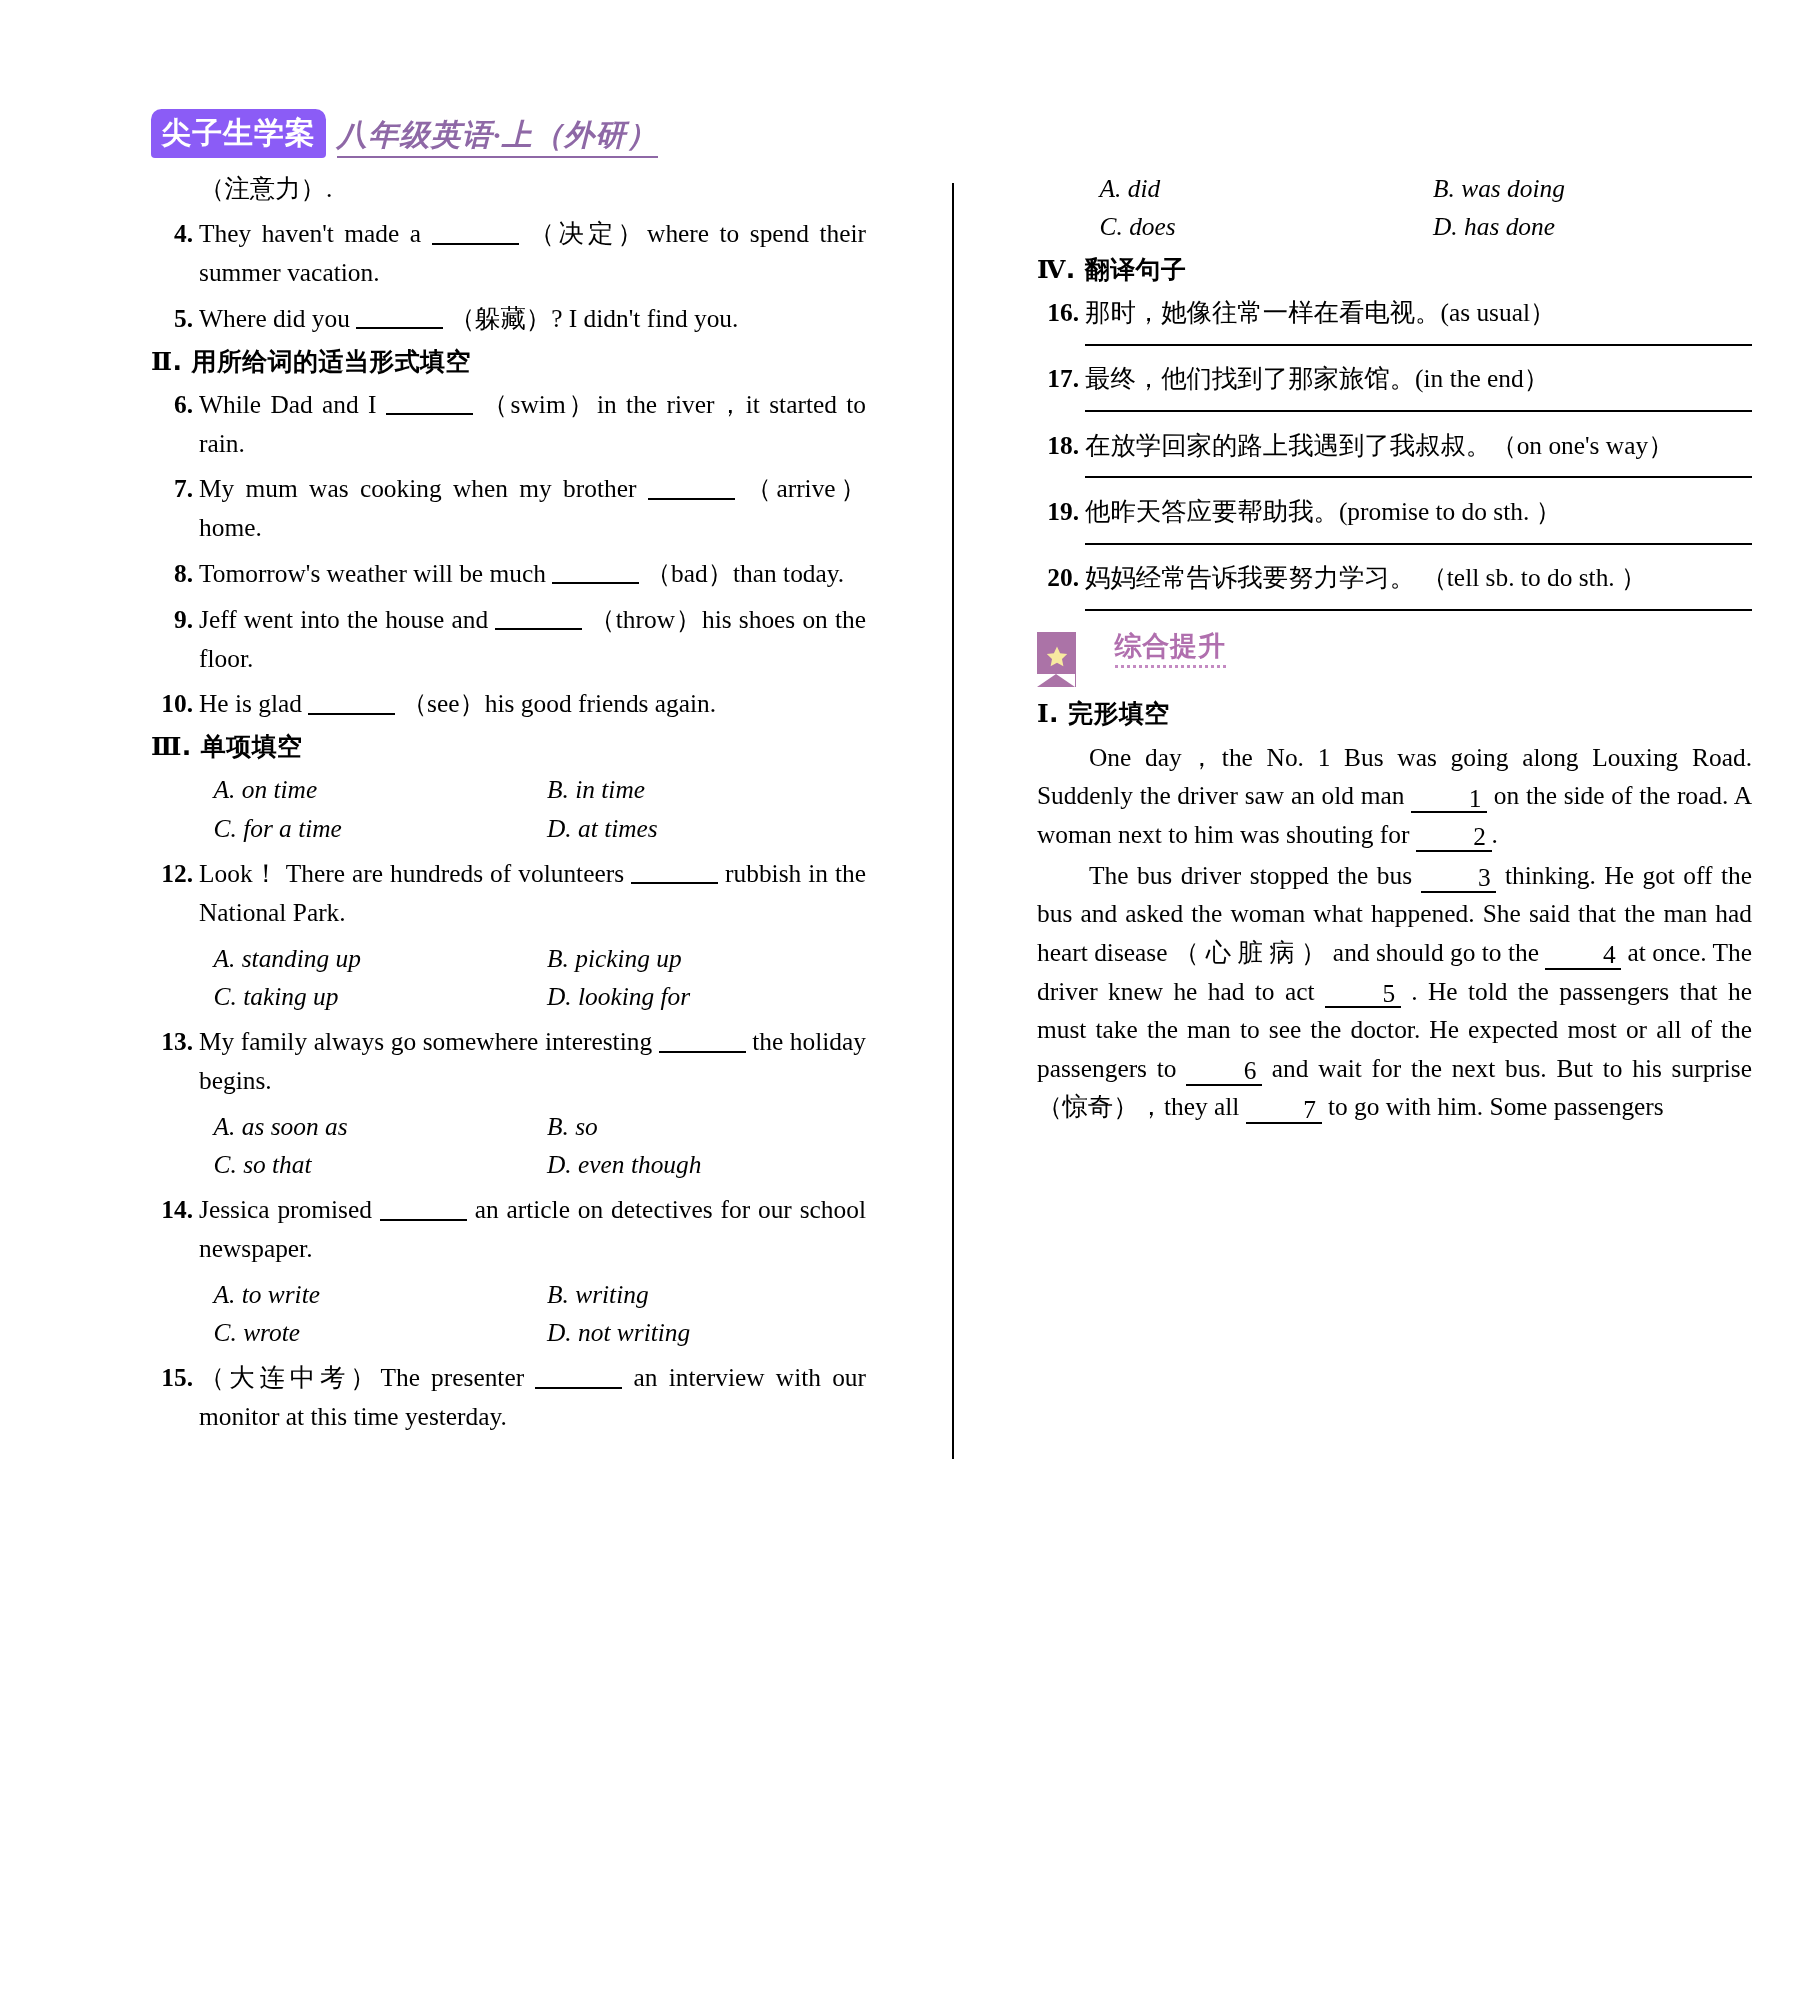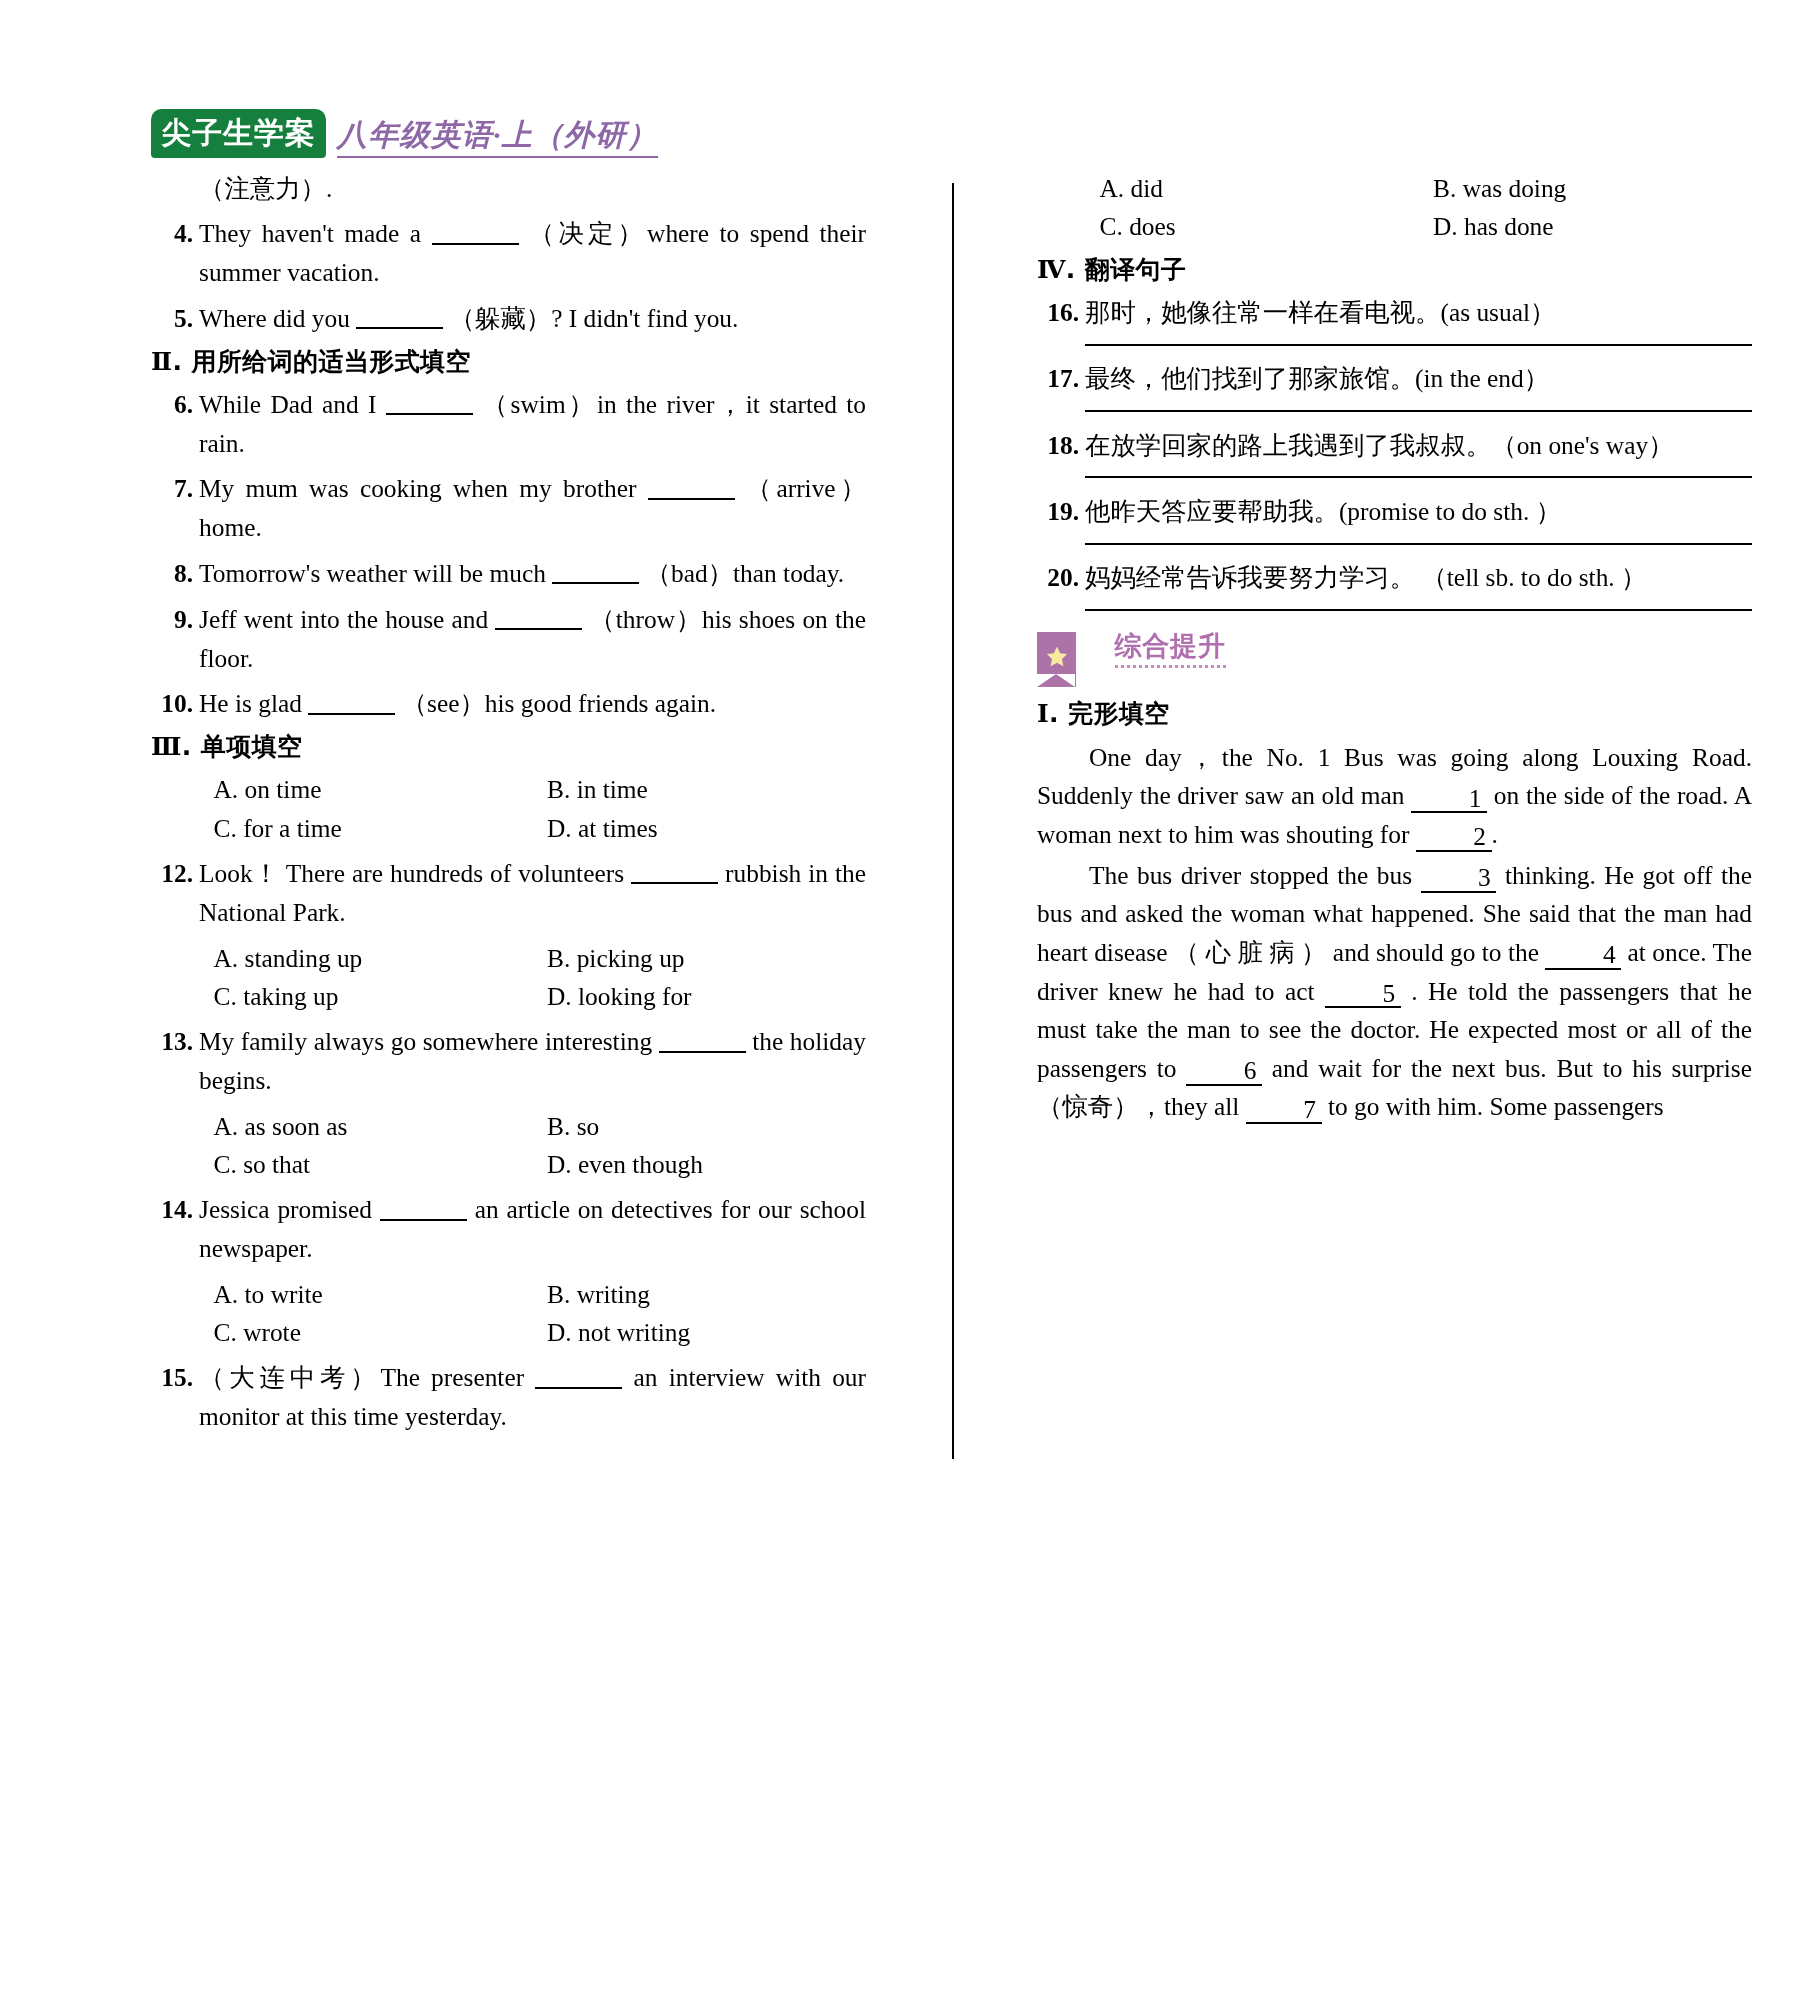--- a/index.html
+++ b/index.html
@@ -19,21 +19,21 @@
   }
 
   
   .masthead{
     display:flex;
     align-items:flex-end;
     height:71px;
     margin-bottom:4px;
   }
   .brand-badge{
-    background:#15803d;
+    background:#8b5cf6;
     color:#ffffff;
     font-family:"DejaVu Sans","Liberation Sans",sans-serif;
     font-weight:bold;
     font-size:30px;
     line-height:1;
     letter-spacing:0.8px;
     padding:8.9px 10.5px 10.5px 10.5px;
     border-radius:10.5px 10.5px 4px 4px;
     white-space:nowrap;
   }
@@ -128,20 +128,21 @@
   }
   .sec-head .rn{
     font-family:"Liberation Serif","DejaVu Serif",serif;
     font-weight:bold;
   }
 
   
   .opts{
     padding-left:48px;
     margin:0 0 6.4px 0;
+    font-style:italic;
   }
   .opt-row{
     display:flex;
     font-size:25.4px;
     line-height:1.52;
   }
   .opt{
     flex:0 0 50%;
     padding-left:14.5px;
     box-sizing:border-box;

